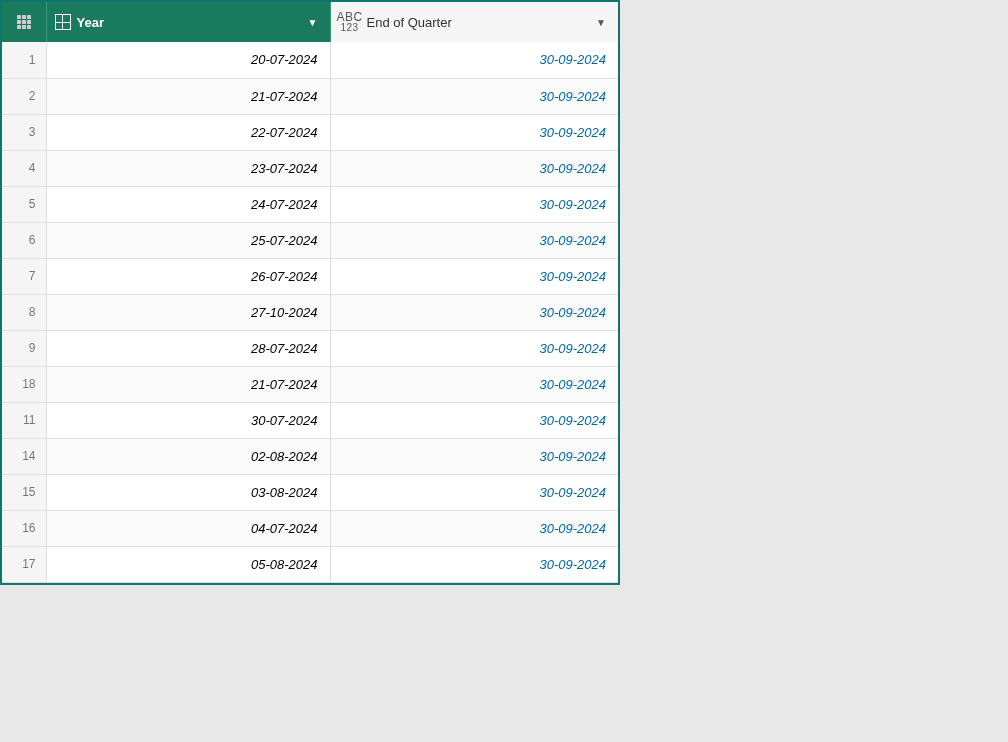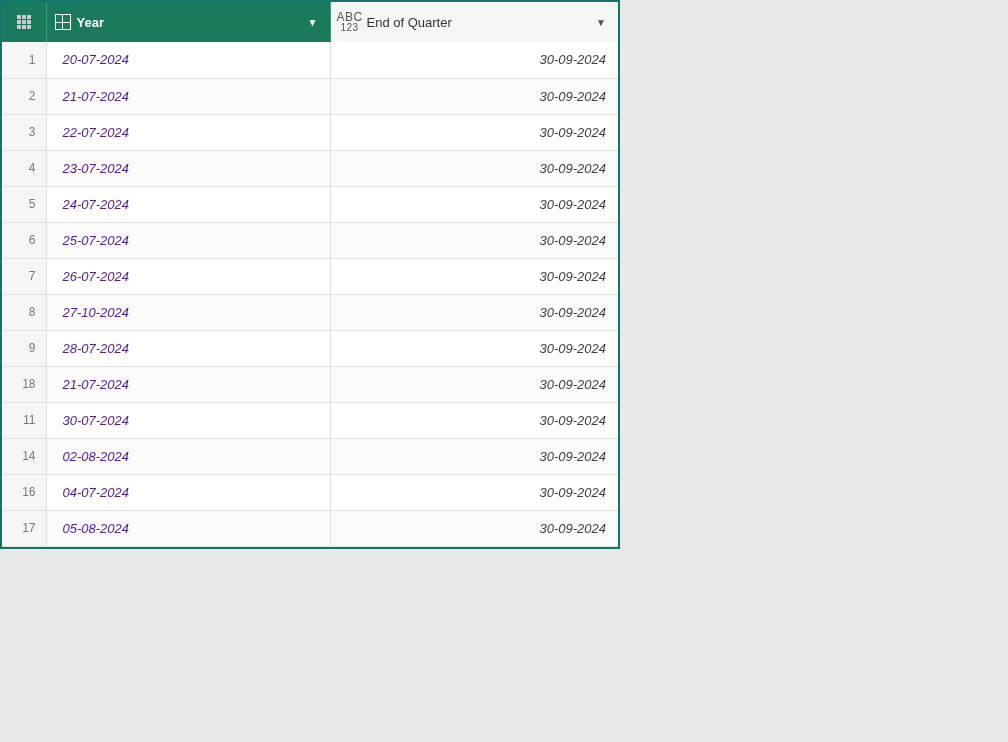--- a/index.html
+++ b/index.html
@@ -129,32 +129,32 @@
       padding: 0 10px 0 4px;
       border-right: 1px solid #ddd;
       border-bottom: 1px solid #e0e0e0;
       width: 44px;
       min-width: 44px;
       height: 36px;
     }
 
     td.col-year-data {
       font-style: italic;
-      color: #4c1d95;
-      text-align: left;
-      padding: 0 12px 0 16px;
+      color: #000000;
+      text-align: right;
+      padding: 0 12px 0 24px;
       border-right: 1px solid #ddd;
       border-bottom: 1px solid #e0e0e0;
       height: 36px;
       width: 284px;
     }
 
     td.col-end-data {
       font-style: italic;
-      color: #404040;
+      color: #0369a1;
       text-align: right;
       padding: 0 12px 0 8px;
       border-bottom: 1px solid #e0e0e0;
       height: 36px;
       width: 292px;
     }
 
     tbody tr:nth-child(even) {
       background-color: #fafafa;
     }
@@ -319,20 +319,25 @@
             <td class="row-number-cell">11</td>
             <td class="col-year-data">30-07-2024</td>
             <td class="col-end-data">30-09-2024</td>
           </tr>
           <tr>
             <td class="row-number-cell">14</td>
             <td class="col-year-data">02-08-2024</td>
             <td class="col-end-data">30-09-2024</td>
           </tr>
           <tr>
+            <td class="row-number-cell">15</td>
+            <td class="col-year-data">03-08-2024</td>
+            <td class="col-end-data">30-09-2024</td>
+          </tr>
+          <tr>
             <td class="row-number-cell">16</td>
             <td class="col-year-data">04-07-2024</td>
             <td class="col-end-data">30-09-2024</td>
           </tr>
           <tr>
             <td class="row-number-cell">17</td>
             <td class="col-year-data">05-08-2024</td>
             <td class="col-end-data">30-09-2024</td>
           </tr>
         </tbody>

